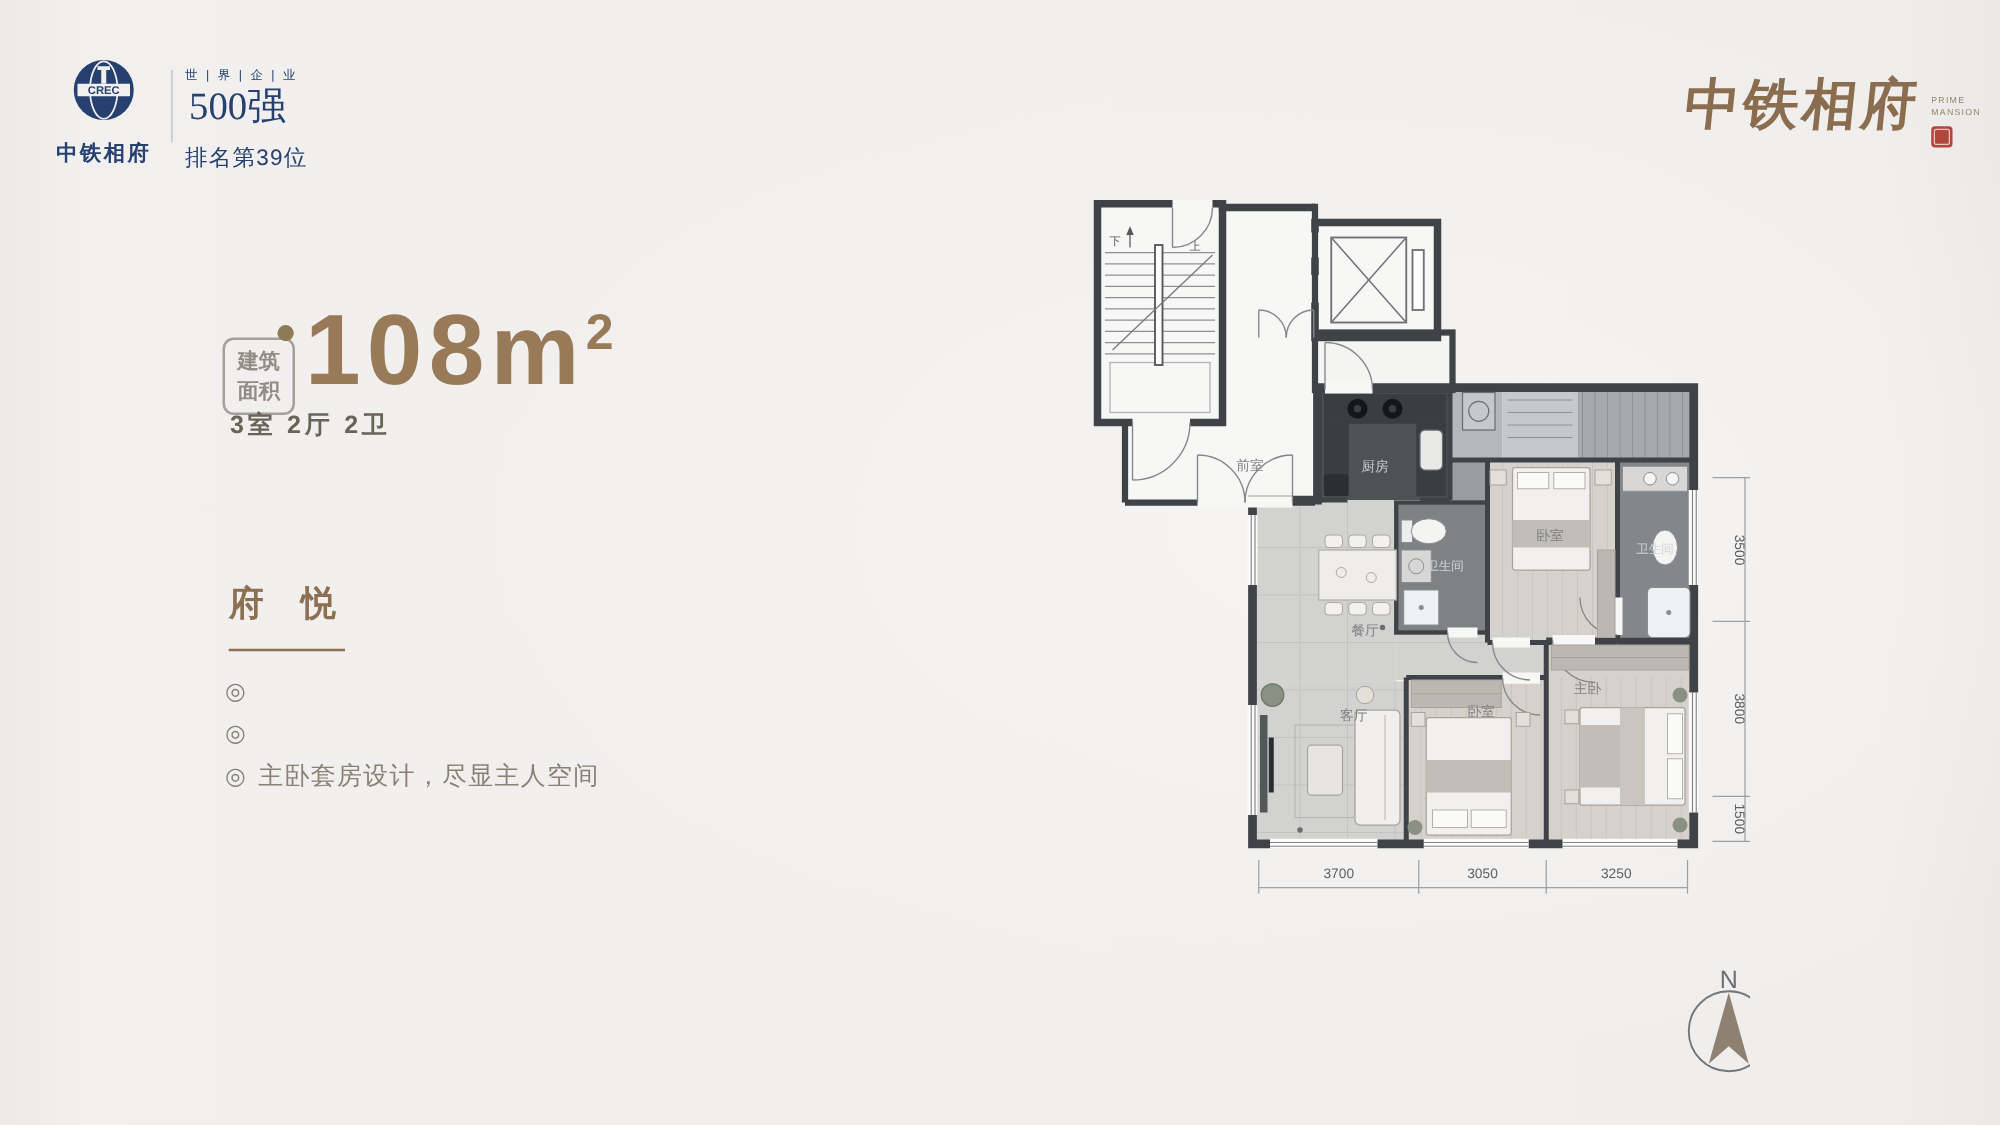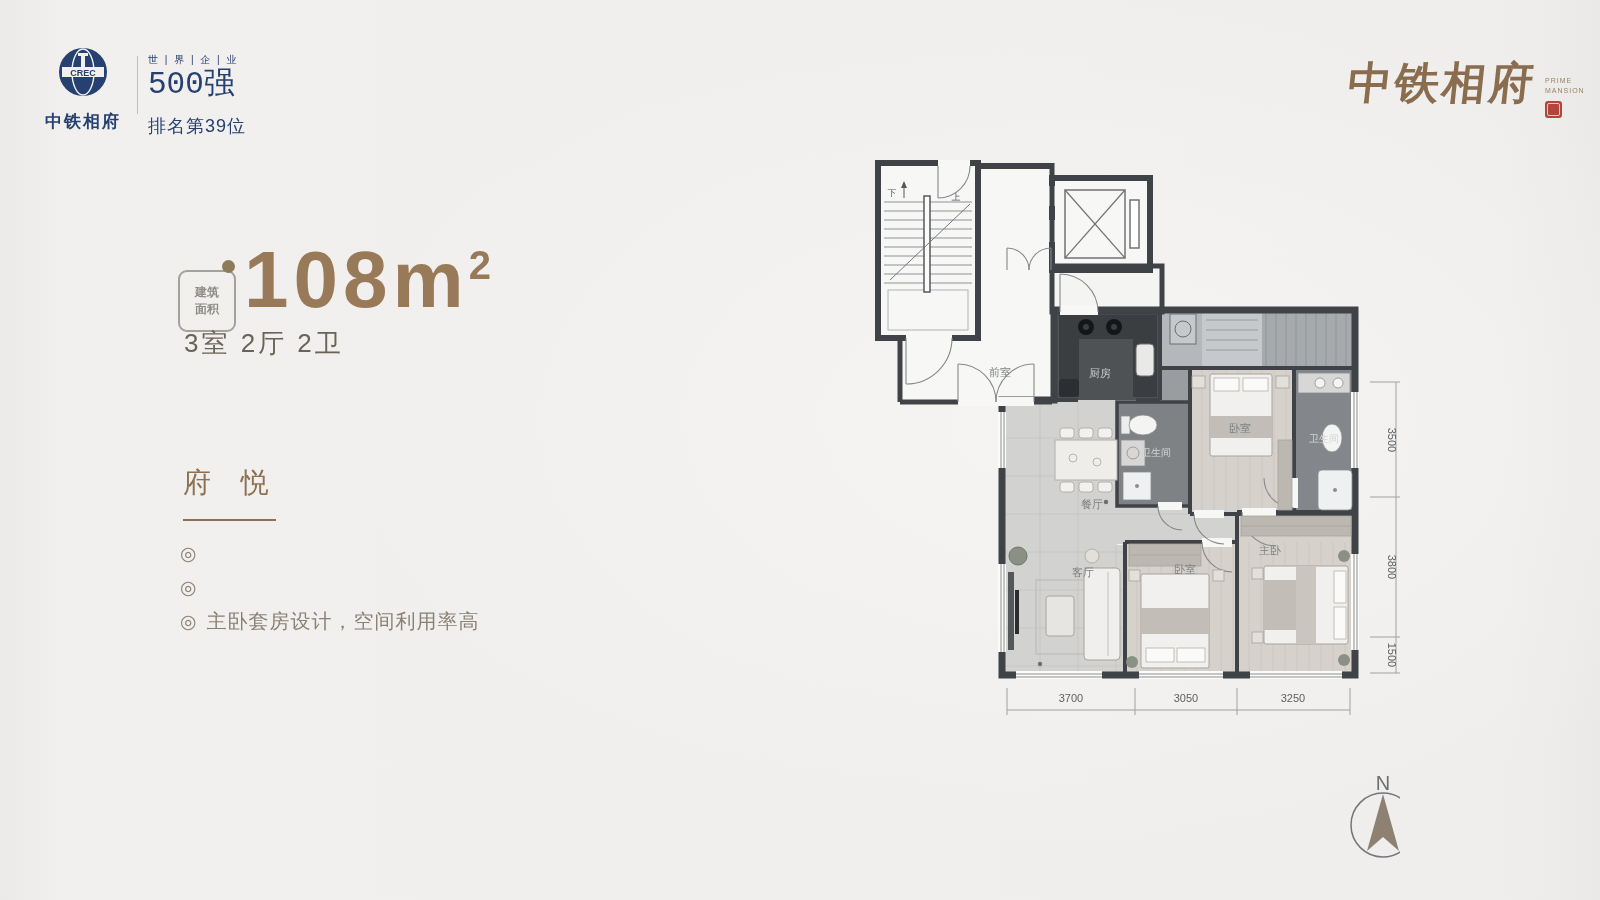--- a/index.html
+++ b/index.html
@@ -10,39 +10,39 @@
       radial-gradient(1200px 700px at 1080px 420px, #f5f4f2 0%, rgba(245,244,242,0) 62%),
       linear-gradient(90deg,#eceae8 0,#f1f0ee 4%,#efeeec 94%,#eae9e7 100%);
     background-color:#f0efed;
   }
   
   .crec{position:absolute; left:44px; top:46px; width:78px; text-align:center;}
   .crec-name{margin-top:4px; font-size:17px; font-weight:bold; color:#26406f; letter-spacing:2px; white-space:nowrap;}
   .v-divider{position:absolute; left:137px; top:56px; width:1px; height:58px; background:#b9bec9;}
   .fortune{position:absolute; left:148px; top:53px; width:84px; text-align:center; color:#26406f;}
   .fortune-top{font-size:10px; letter-spacing:2px; white-space:nowrap;}
-  .fortune-main{font-family:Liberation Mono, monospace; font-size:31px; line-height:1.05; margin-top:2px; white-space:nowrap;}
+  .fortune-main{font-family:Liberation Serif, serif; font-size:31px; line-height:1.05; margin-top:2px; white-space:nowrap;}
   .fortune-sub{font-family:Liberation Sans, sans-serif; font-size:18px; margin-top:12px; letter-spacing:1px; white-space:nowrap;}
   
   .brand{position:absolute; left:1348px; top:54px; display:flex; align-items:flex-start;}
   .brand-name{font-family:"DejaVu Serif","Liberation Serif",serif; font-size:44px; font-weight:bold; color:#8a6d4e; letter-spacing:3px; transform:skewX(-6deg); white-space:nowrap;}
   .brand-side{margin-left:9px; padding-top:22px;}
   .brand-en{font-size:7px; color:#9a8468; letter-spacing:1px; line-height:1.4; white-space:nowrap;}
   .brand-seal{position:relative; width:17px; height:17px; background:#b2453c; border-radius:3px; margin-top:5px;}
   .brand-seal::after{content:""; position:absolute; inset:2px; border:1px solid rgba(255,244,238,.75); border-radius:2px;}
   
   .area-badge{position:absolute; left:178px; top:270px; width:54px; height:58px; border:2px solid #a3a199;
-    border-radius:9px; color:#8f8d84; font-size:12px; font-weight:bold; line-height:1.4;
+    border-radius:9px; color:#8f8d84; font-size:17px; font-weight:bold; line-height:1.4;
     display:flex; flex-direction:column; align-items:center; justify-content:center;}
   .badge-dot{position:absolute; left:222px; top:260px; width:13px; height:13px; border-radius:50%; background:#8d7b57;}
   .area-line{position:absolute; left:244px; top:234px; color:#997a58; font-weight:bold; letter-spacing:5px; white-space:nowrap;text-align:right;}
   .area-value,.area-unit{font-size:80px;}
   .area-sup{font-size:40px; vertical-align:28px; letter-spacing:0;}
-  .layout-text{position:absolute; left:184px; top:326px; font-size:26px; font-weight:normal; color:#6a6357; letter-spacing:3px; white-space:nowrap;}
-  .section-title{position:absolute; left:183px; top:464px; font-size:28px; font-weight:normal; color:#8c7051; letter-spacing:11px; white-space:nowrap;}
+  .layout-text{position:absolute; left:184px; top:326px; font-size:20px; font-weight:bold; color:#6a6357; letter-spacing:3px; white-space:nowrap;}
+  .section-title{position:absolute; left:183px; top:464px; font-size:28px; font-weight:bold; color:#8c7051; letter-spacing:11px; white-space:nowrap;}
   .section-divider{position:absolute; left:183px; top:519px; width:93px; height:2px; background:#8c7051;}
   .features{position:absolute; left:180px; top:540px; color:#8a8174;}
   .feature-row{display:flex; align-items:flex-start; height:34px; font-size:20px; letter-spacing:1px; white-space:nowrap;}
   .feature-bullet{margin-right:9px; font-size:19px; line-height:28px; color:#8a8174;}
   .feature-text{line-height:27px;}
   
   .plan{position:absolute; left:840px; top:140px; width:560px; height:720px;}
   .plan svg{display:block;}
   text{font-family:"Liberation Sans","DejaVu Sans",sans-serif;}
 </style>
@@ -93,21 +93,21 @@
 
 <div class="features">
   <div class="feature-row">
     <span class="feature-bullet">◎</span>
   </div>
   <div class="feature-row">
     <span class="feature-bullet">◎</span>
   </div>
   <div class="feature-row">
     <span class="feature-bullet">◎</span>
-    <span class="feature-text">主卧套房设计，空间利用率高</span>
+    <span class="feature-text">主卧套房设计，尽显主人空间</span>
   </div>
 </div>
 
 <div class="plan">
 <svg width="560" height="720" viewBox="0 0 560 720">
 
   <g>
     <rect x="135" y="26" width="77" height="236" fill="#f7f7f6"></rect>
     <rect x="38" y="23" width="100" height="175" fill="#f7f7f6"></rect>
     <rect x="212" y="126" width="110" height="46" fill="#f4f4f3"></rect>

